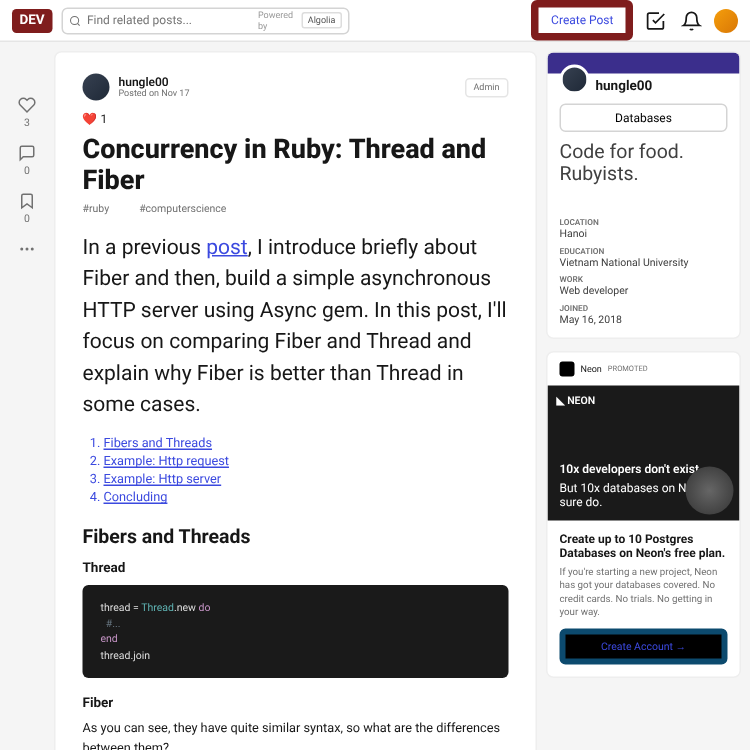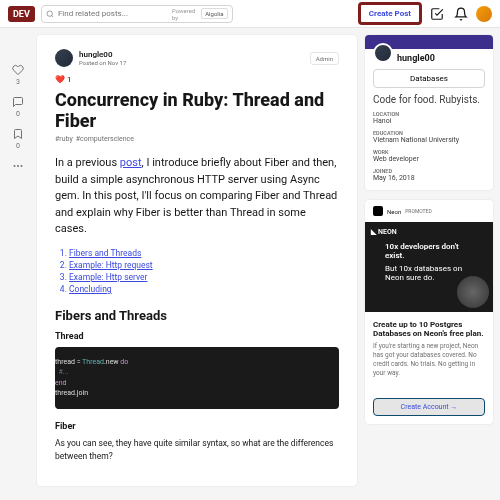--- a/index.html
+++ b/index.html
@@ -3,73 +3,73 @@
 <meta charset="utf-8">
 <style>
 *{margin:0;padding:0;box-sizing:border-box;font-family:-apple-system,BlinkMacSystemFont,"Segoe UI",Roboto,sans-serif}
 body{background:#f5f5f5;font-size:9px;color:#171717}
 .topbar{background:#fff;border-bottom:1px solid #e5e5e5;height:28px;display:flex;align-items:center;padding:0 8px;gap:6px;position:sticky;top:0;z-index:10}
 .logo{background:#7f1d1d;color:#fff;font-weight:700;padding:3px 5px;border-radius:3px;font-size:9px}
 .search{flex:1;display:flex;align-items:center;border:1px solid #d4d4d4;border-radius:4px;height:18px;padding:0 4px;gap:4px;max-width:250px}
 .search input{border:none;outline:none;flex:1;font-size:8px}
 .search .powered{font-size:6px;color:#999}
 .algolia{font-size:6px;color:#555;border:1px solid #ddd;padding:1px 3px;border-radius:2px}
-.btn-create{border:3px solid #7f1d1d;color:#3b49df;background:#fff;padding:4px 8px;border-radius:4px;font-size:8px;font-weight:700;cursor:pointer}
+.btn-create{border:5px solid #7f1d1d;color:#3b49df;background:#fff;padding:4px 8px;border-radius:4px;font-size:8px;font-weight:400;cursor:pointer}
 .icon-btn{width:18px;height:18px;display:flex;align-items:center;justify-content:center;cursor:pointer}
 .avatar{width:16px;height:16px;border-radius:50%;background:linear-gradient(135deg,#f59e0b,#d97706)}
 .layout{display:flex;max-width:500px;margin:0 auto;gap:6px;padding:6px}
 .reactions{width:24px;display:flex;flex-direction:column;align-items:center;gap:10px;padding-top:30px}
 .react-item{display:flex;flex-direction:column;align-items:center;gap:2px;cursor:pointer}
 .react-item svg{width:12px;height:12px}
 .react-count{font-size:7px;color:#717171}
 .main{flex:1;background:#fff;border-radius:5px;border:1px solid #eee;padding:14px 18px}
 .author-row{display:flex;align-items:center;gap:6px;margin-bottom:8px}
 .author-av{width:18px;height:18px;border-radius:50%;background:linear-gradient(135deg,#374151,#1f2937)}
 .author-name{font-weight:600;font-size:8px}
 .post-date{font-size:6px;color:#717171}
 .admin-b{margin-left:auto;font-size:6px;color:#717171;border:1px solid #e5e5e5;padding:2px 5px;border-radius:3px}
 .hearts{font-size:8px;margin-bottom:6px}
 h1{font-size:18px;font-weight:800;line-height:1.15;margin-bottom:4px}
-.tags{display:flex;gap:3px;margin-bottom:12px}
+.tags{display:flex;gap:20px;margin-bottom:12px}
 .tag{font-size:7px;color:#717171}
-.intro{font-size:11px;line-height:1.5;margin-bottom:10px}
+.intro{font-size:14px;line-height:1.5;margin-bottom:10px}
 .intro a{color:#3b49df}
 .toc{margin-bottom:14px;padding-left:14px}
 .toc li{font-size:8.5px;color:#3b49df;text-decoration:underline;margin-bottom:2px}
 h2{font-size:13px;font-weight:700;margin-bottom:8px}
 h3{font-size:9px;font-weight:700;margin-bottom:6px}
-.code{background:#1a1a1a;color:#ddd;padding:10px 0;border-radius:4px;font-family:monospace;font-size:7px;line-height:1.5;margin-bottom:12px;white-space:pre}
+.code{background:#1a1a1a;color:#ddd;padding:10px 12px;border-radius:4px;font-family:monospace;font-size:7px;line-height:1.5;margin-bottom:12px;white-space:pre}
 .kw-t{color:#5fb3b3}
 .kw-o{color:#c594c5}
 .kw-c{color:#65737e}
 .kw-y{color:#fac863}
 .para{font-size:8.5px;line-height:1.5;margin-bottom:10px}
 .sidebar{width:130px;display:flex;flex-direction:column;gap:8px}
 .card{background:#fff;border:1px solid #eee;border-radius:5px;overflow:hidden}
 .card-bar{height:14px;background:#3b2e8c}
 .card-body{padding:8px}
 .card-author{display:flex;align-items:center;gap:4px;margin:-14px 0 6px 0}
 .card-author .av{width:20px;height:20px;border-radius:50%;background:linear-gradient(135deg,#374151,#1f2937);border:2px solid #fff}
 .card-author .nm{font-weight:700;font-size:9px;margin-top:10px}
 .follow{width:100%;border:1px solid #d4d4d4;background:#fff;padding:4px;border-radius:4px;font-size:8px;cursor:pointer;margin-bottom:6px}
-.bio{font-size:10px;color:#404040;margin-bottom:6px}
+.bio{font-size:13px;color:#404040;margin-bottom:22px}
 .meta-l{font-size:5.5px;color:#717171;text-transform:uppercase;font-weight:600;margin-top:5px}
 .meta-v{font-size:7px;color:#404040}
 .promo-h{display:flex;align-items:center;gap:4px;padding:6px 8px;font-size:6px}
 .promo-h .sq{width:10px;height:10px;background:#000;border-radius:2px}
 .promo-h .pr{color:#717171;font-size:5px}
-.promo-img{height:90px;background:#1a1a1a;position:relative;display:flex;flex-direction:column;justify-content:flex-start;padding:20px;color:#fff}
+.promo-img{height:90px;background:#1a1a1a;position:relative;display:flex;flex-direction:column;justify-content:flex-end;padding:8px;color:#fff}
 .promo-img .logo-n{position:absolute;top:6px;left:6px;font-size:7px;font-weight:600}
 .promo-img .t1{font-size:8px;font-weight:600;margin-bottom:4px}
 .promo-img .t2{font-size:8px;font-weight:400}
 .promo-img .el{position:absolute;right:4px;bottom:4px;width:32px;height:32px;background:radial-gradient(circle,#666,#333);border-radius:50%}
 .promo-body{padding:8px}
 .promo-title{font-size:8px;font-weight:700;margin-bottom:4px}
-.promo-desc{font-size:6.5px;color:#717171;line-height:1.4;margin-bottom:20px}
-.promo-cta{width:100%;border:1px solid #0c4a6e;color:#3b49df;background:#e5e5e5;padding:4px;border-radius:4px;font-size:7px;cursor:pointer}
+.promo-desc{font-size:6.5px;color:#717171;line-height:1.4;margin-bottom:6px}
+.promo-cta{width:100%;border:4px solid #0c4a6e;color:#3b49df;background:#000000;padding:4px;border-radius:4px;font-size:7px;cursor:pointer}
 </style>
 </head>
 <body>
 
 <div class="topbar">
   <div class="logo">DEV</div>
   <div class="search">
     <svg width="10" height="10" viewBox="0 0 24 24" fill="none" stroke="#717171" stroke-width="2">
         <circle cx="11" cy="11" r="8"></circle>
         <line x1="21" y1="21" x2="16.65" y2="16.65"></line>

